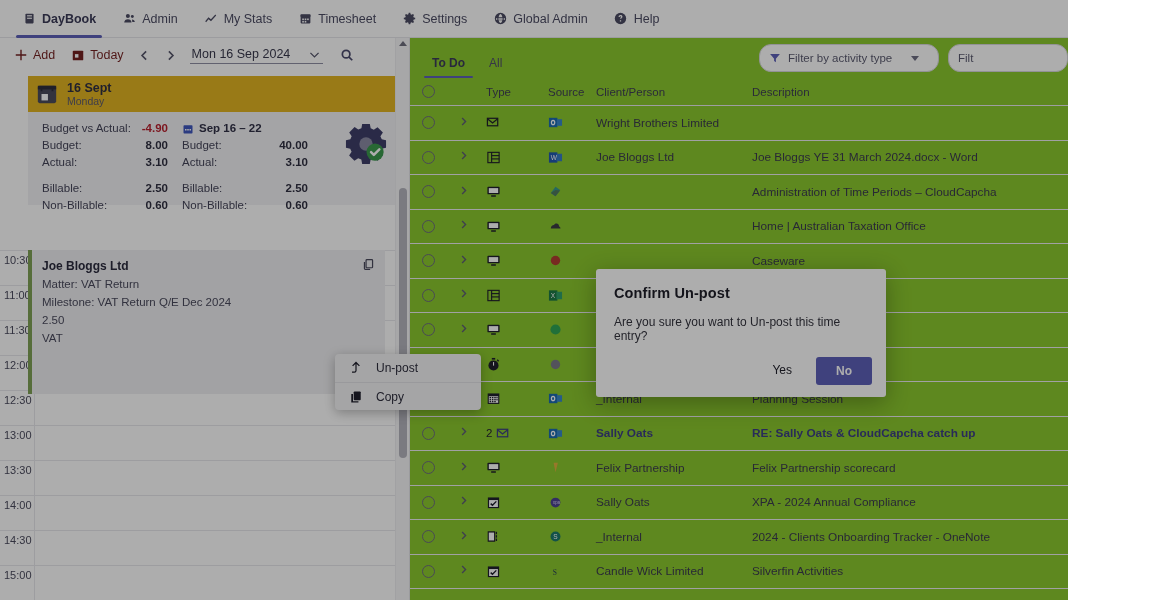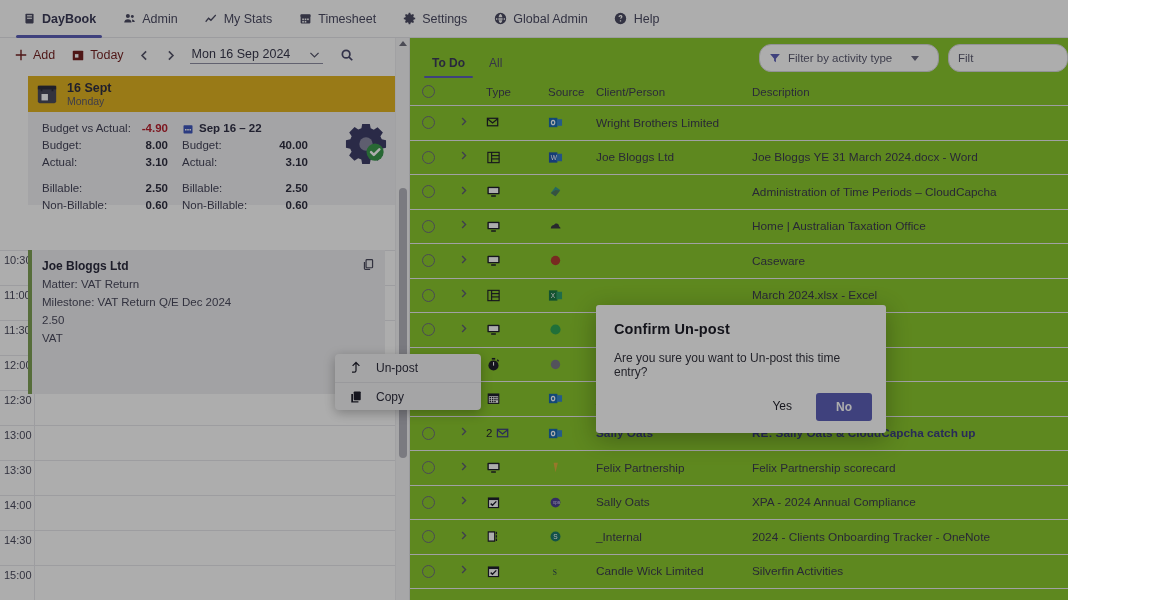--- a/index.html
+++ b/index.html
@@ -134,21 +134,21 @@
 
   .trow { display: flex; align-items: center; height: 34.5px; border-bottom: 1px solid #ececf1; padding-left: 12px; font-size: 11.8px; color: #3a3a52; }
   .trow .c-chev svg { width: 11px; height: 11px; fill: none; stroke: #5c5c78; stroke-width: 2; }
   .trow .c-type { display: flex; align-items: center; gap: 4px; color: #232333; }
   .trow .c-type .cnt { font-size: 11.5px; }
   .trow .c-type svg { width: 15px; height: 15px; }
   .trow .c-src svg { width: 15px; height: 15px; display: block; }
   .trow.unread .c-client, .trow.unread .c-desc { color: #3a3d8f; font-weight: 700; }
 
   
-  .modal-layer { position: absolute; inset: 0; z-index: 60; margin-top: 36px; }
+  .modal-layer { position: absolute; inset: 0; z-index: 60; }
   .modal {
     position: absolute; left: 596px; top: 269px; width: 290px; height: 128px;
     background: #ffffff; border-radius: 3px; box-shadow: 0 6px 24px rgba(0,0,0,.30);
     padding: 16px 18px 0 18px;
   }
   .modal h3 { font-size: 14.5px; font-weight: 600; color: #1d1d29; letter-spacing: .1px; }
   .modal p { font-size: 12px; color: #33333f; margin-top: 14px; }
   .modal .mbtns { position: absolute; right: 14px; bottom: 12px; display: flex; align-items: flex-start; gap: 10px; }
   .mbtn-text { font-size: 12px; color: #22222e; padding: 6px 14px; cursor: pointer; }
   .mbtn-prim { font-size: 12px; font-weight: 700; color: #ffffff; background: #5b5fc7; border-radius: 3px; padding: 7px 20px; cursor: pointer; }

